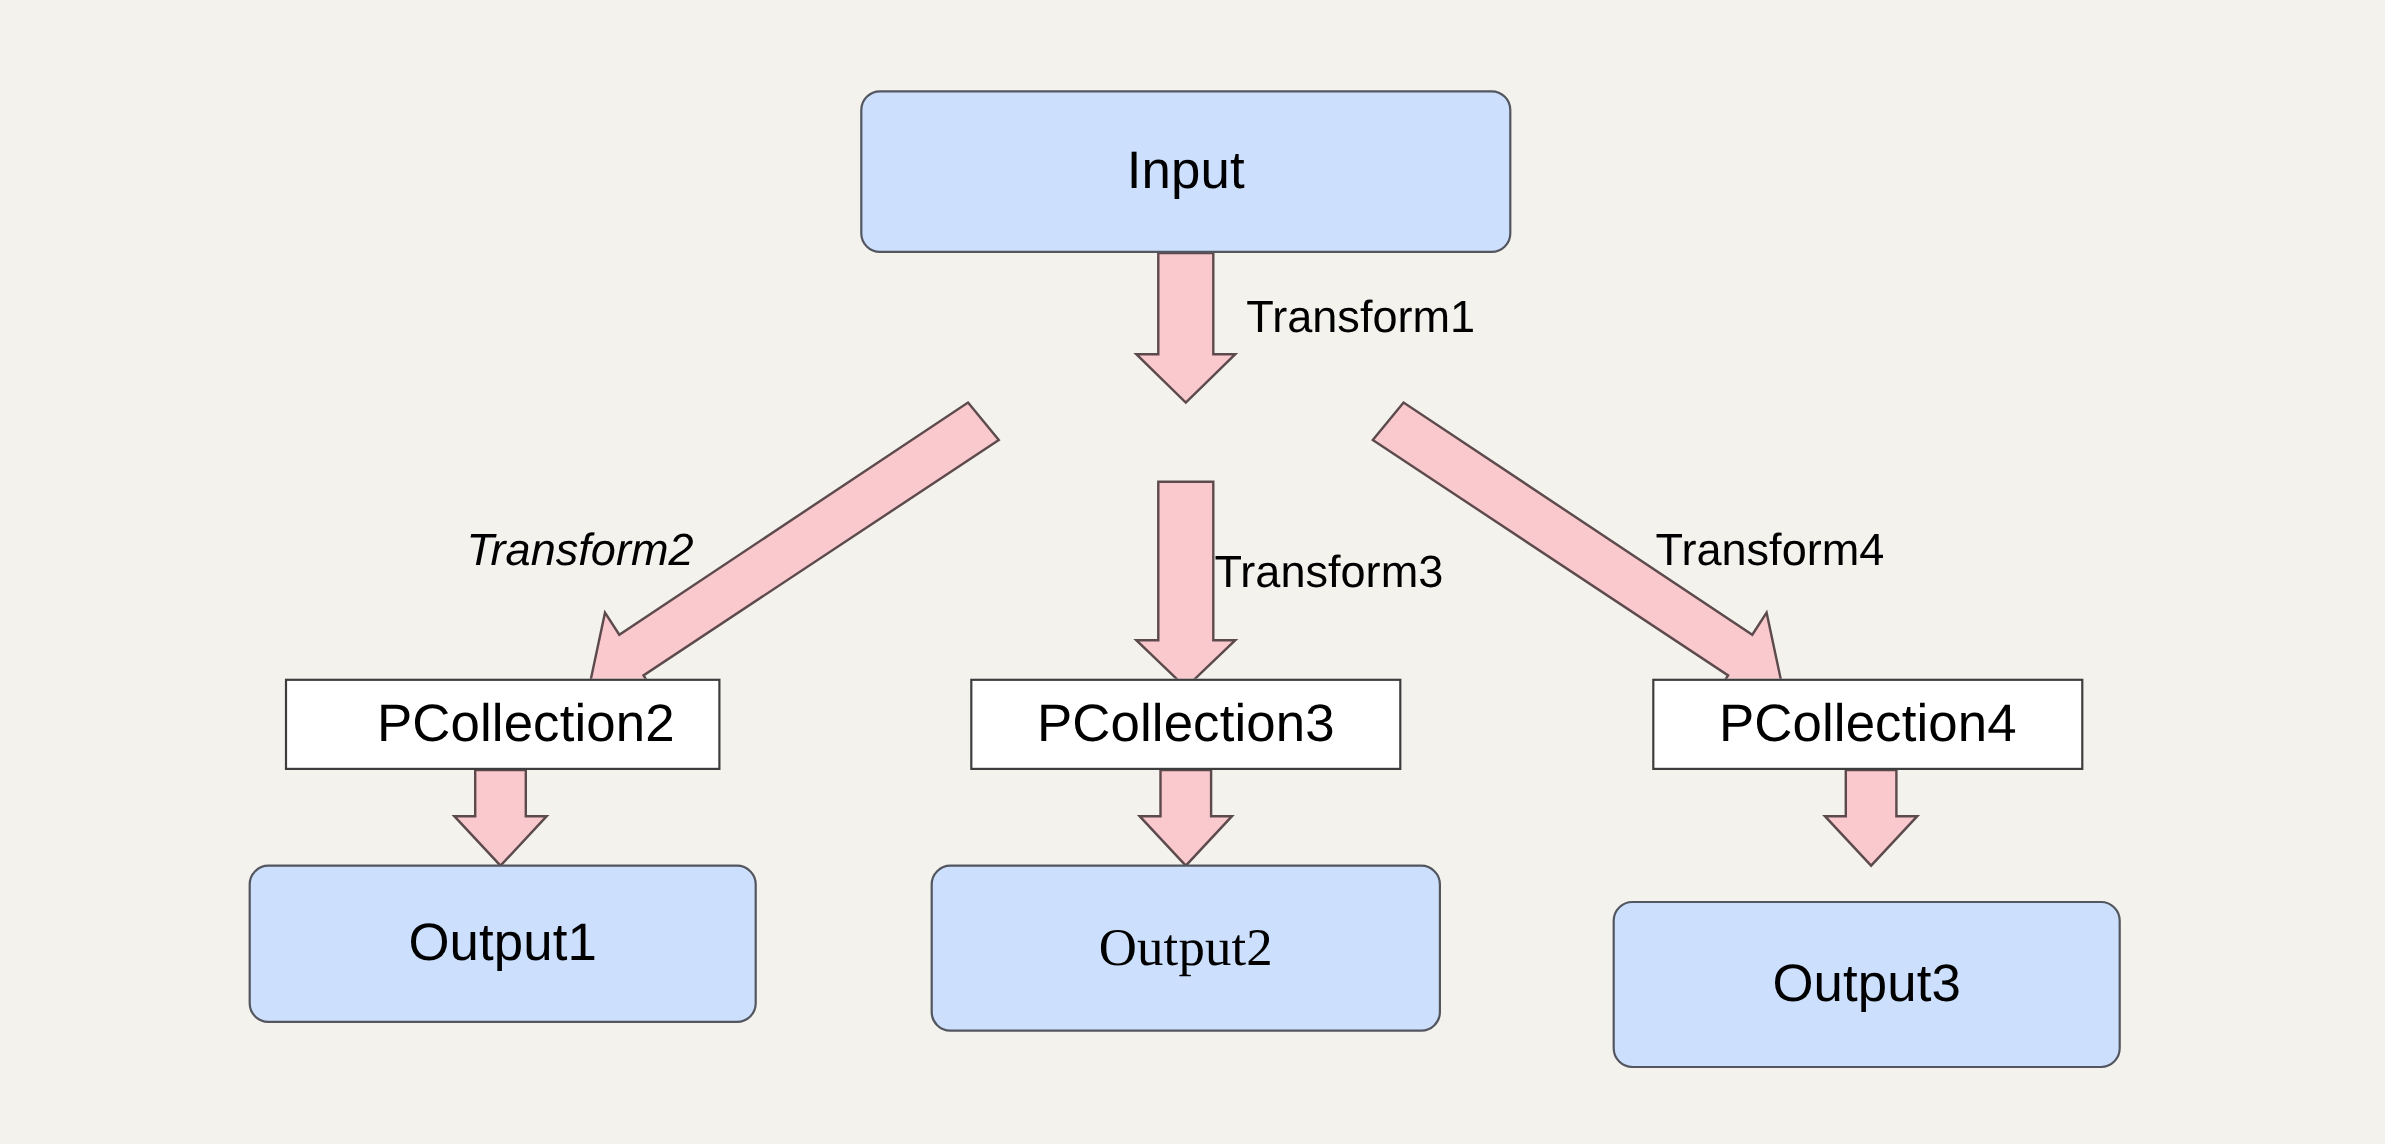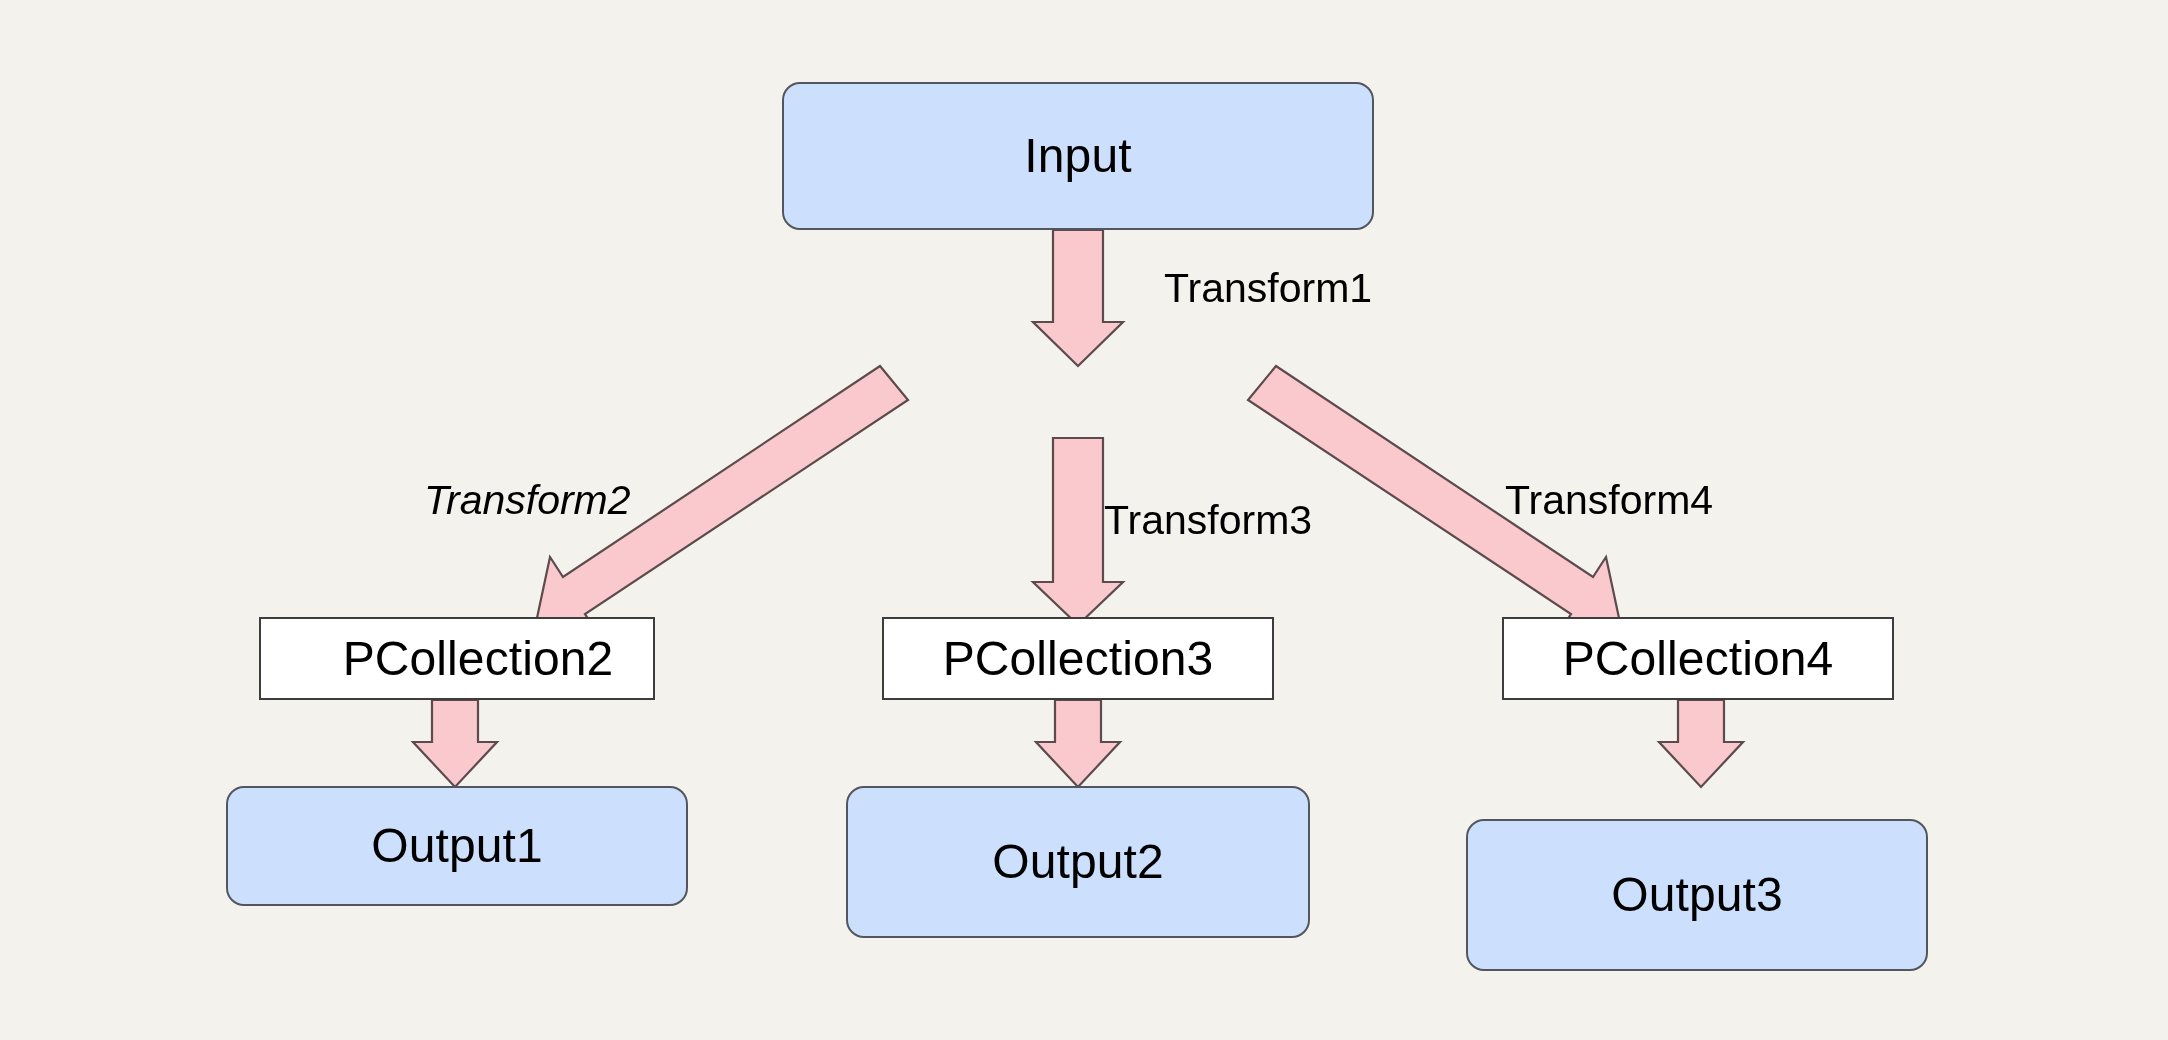--- a/index.html
+++ b/index.html
@@ -92,33 +92,33 @@
   </div>
 
   <div class="node node-pc" style="left:882px; top:617px; width:392px; height:83px;">
     <span class="node-label">PCollection3</span>
   </div>
 
   <div class="node node-pc" style="left:1502px; top:617px; width:392px; height:83px;">
     <span class="node-label">PCollection4</span>
   </div>
 
-  <div class="node node-io" style="left:226px; top:786px; width:462px; height:120px;">
+  <div class="node node-io" style="left:226px; top:786px; width:462px; height:144px;">
     <span class="node-label">Output1</span>
   </div>
 
-  <div class="node node-io" style="left:846px; top:786px; width:464px; height:152px;">
+  <div class="node node-io" style="left:846px; top:786px; width:464px; height:152px;font-family:Liberation Serif, serif;">
     <span class="node-label">Output2</span>
   </div>
 
   <div class="node node-io" style="left:1466px; top:786px; width:462px; height:152px;margin-top:33px;">
     <span class="node-label">Output3</span>
   </div>
 
-  <span class="edge-label" style="left:1164px; top:268px;">Transform1</span>
+  <span class="edge-label" style="left:1133px; top:268px;">Transform1</span>
 
   <span class="edge-label" style="left:424px; top:480px;font-style:italic;">Transform2</span>
 
   <span class="edge-label" style="left:1104px; top:500px;">Transform3</span>
 
   <span class="edge-label" style="left:1505px; top:480px;">Transform4</span>
 
 </div>
 
 </body></html>

